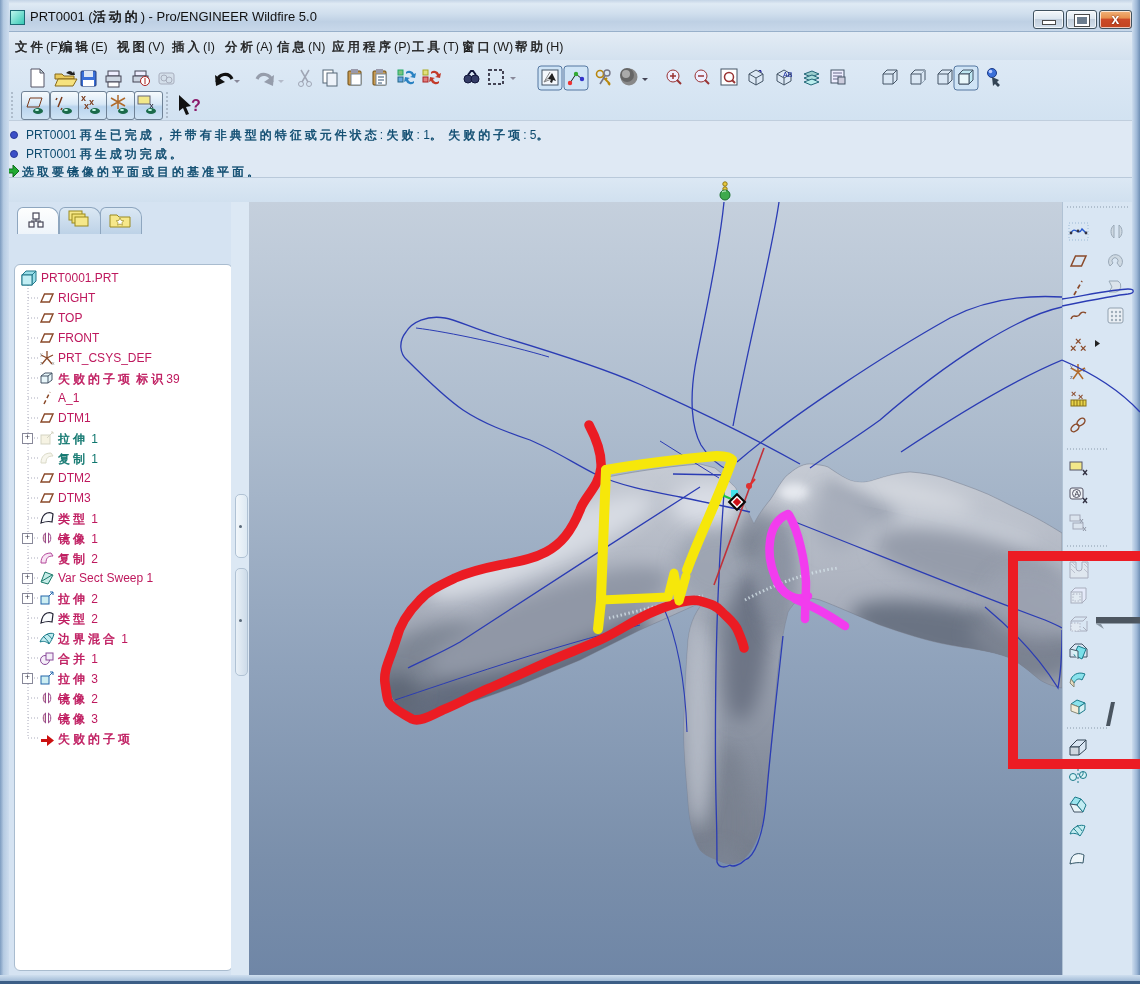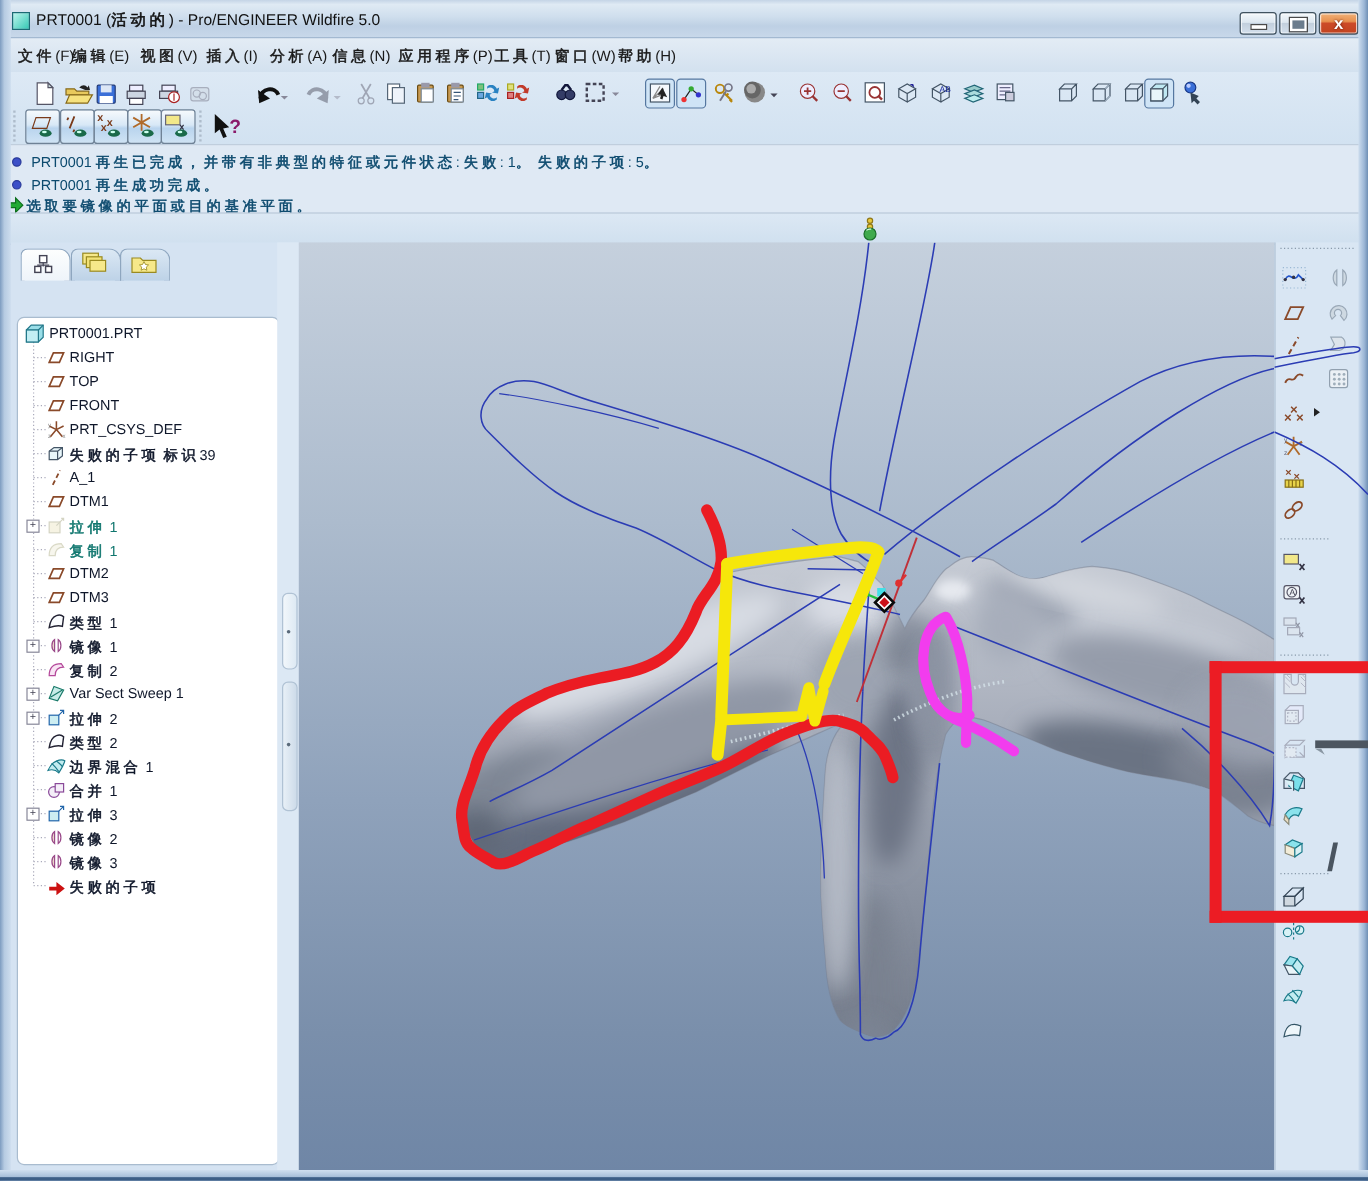--- a/index.html
+++ b/index.html
@@ -36,21 +36,21 @@
 #combo{position:absolute;left:872px;top:4px;width:254px;height:19px;background:#fff;border:1px solid #8b98a6;font-size:12px;}
 
 #combo b{position:absolute;right:5px;top:6px;width:0;height:0;border:4px solid transparent;border-top:6px solid #222;}
 
 #nav{left:9px;top:202px;width:240px;height:773px;background:#d5e3f2;}
 .tab{position:absolute;top:5px;height:26px;border:1px solid #8ea6bf;border-bottom:none;border-radius:6px 10px 0 0;background:linear-gradient(180deg,#dbe8f4,#bdd2e7);}
 #tab1{left:8px;width:40px;background:linear-gradient(180deg,#fdfefe,#eef4fa);z-index:3;}
 #navhead{position:absolute;left:2px;top:31px;width:232px;height:31px;background:linear-gradient(180deg,#f7fafc,#cfdeee);border:1px solid #b6c8da;border-radius:3px;}
 #navhead .t{position:absolute;left:22px;top:7px;font-size:14px;font-weight:bold;color:#333;}
 #tree{position:absolute;left:5px;top:62px;width:217px;height:705px;background:#fff;border:1px solid #a9bccf;border-radius:6px;overflow:hidden;}
-.trow{position:absolute;left:0;font-size:12px;color:#0f172a;white-space:nowrap;}
+.trow{position:absolute;left:0;font-size:12px;color:#be185d;white-space:nowrap;}
 .trow.g{color:#0f766e;}
 .plus{position:absolute;width:9px;height:9px;border:1px solid #889;background:#fff;font-size:9px;line-height:7px;text-align:center;color:#445;}
 #sash{left:231px;top:202px;width:18px;height:773px;background:#dce8f4;}
 .pill{position:absolute;left:4px;width:11px;border:1px solid #b0c2d4;border-radius:5px;background:linear-gradient(90deg,#f2f7fb,#dde9f3);}
 .pill .dot{position:absolute;left:3px;width:3px;height:3px;border-radius:50%;background:#5a6a7a;}
 
 #vp{left:249px;top:202px;width:813px;height:775px;background:linear-gradient(180deg,#c5d0dd 0%,#acbbcd 30%,#8fa2bb 60%,#7a8fab 85%,#6f86a6 100%);overflow:hidden;}
 
 #rtb{left:1062px;top:202px;width:70px;height:773px;background:#d9e6f3;border-left:1px solid #b0c2d4;}
 

